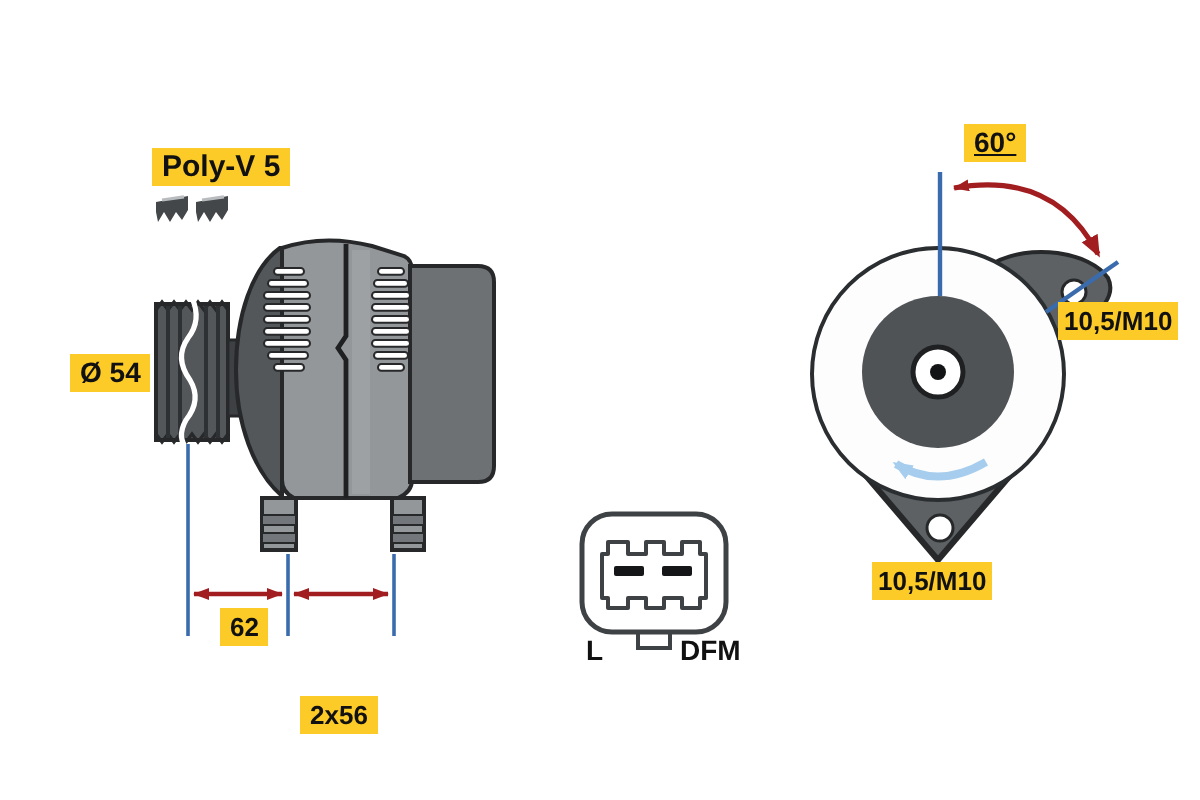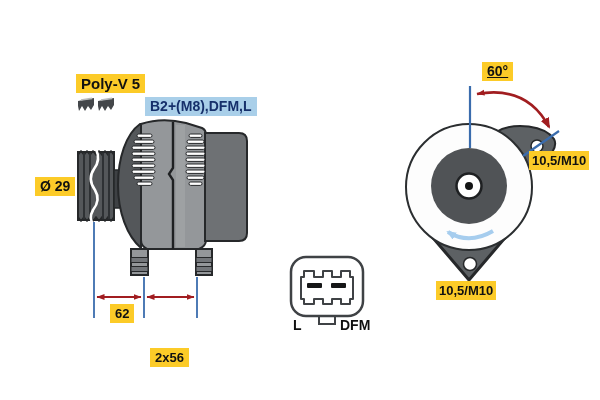--- a/index.html
+++ b/index.html
@@ -135,23 +135,22 @@
 
       <line x1="470" y1="86" x2="470" y2="148" stroke="#3a6cad" stroke-width="2.2"></line>
       <line x1="523" y1="156" x2="559" y2="131" stroke="#3a6cad" stroke-width="2.2"></line>
       <path d="M477,94 Q527,85 549,127" fill="none" stroke="#a11d20" stroke-width="2.6" marker-start="url(#arrR)" marker-end="url(#arrRbig)"></path>
       <path d="M493,231 Q469,245 448,232" fill="none" stroke="#a6cdee" stroke-width="4" marker-end="url(#arrB)"></path>
     </g>
   </svg>
 
   <div class="lbl big" style="left:76px;top:74px;">Poly-V 5</div>
 
-  <div class="lbl blue" style="left:145px;top:97px;font-weight:bold;">B2+(M8),DFM,L</div>
 
-  <div class="lbl" style="left:35px;top:177px;font-size:14px;">Ø 29</div>
+  <div class="lbl" style="left:35px;top:177px;font-size:14px;">Ø 54</div>
 
   <div class="lbl" style="left:110px;top:304px;text-align:center;">62</div>
 
   <div class="lbl" style="left:150px;top:304px;margin-top:44px;">2x56</div>
 
   <div class="plain" style="left:293px;top:317px;">L</div>
 
   <div class="plain" style="left:340px;top:317px;">DFM</div>
 
   <div class="lbl" style="left:482px;top:62px;font-size:14px;text-decoration:underline;">60°</div>

